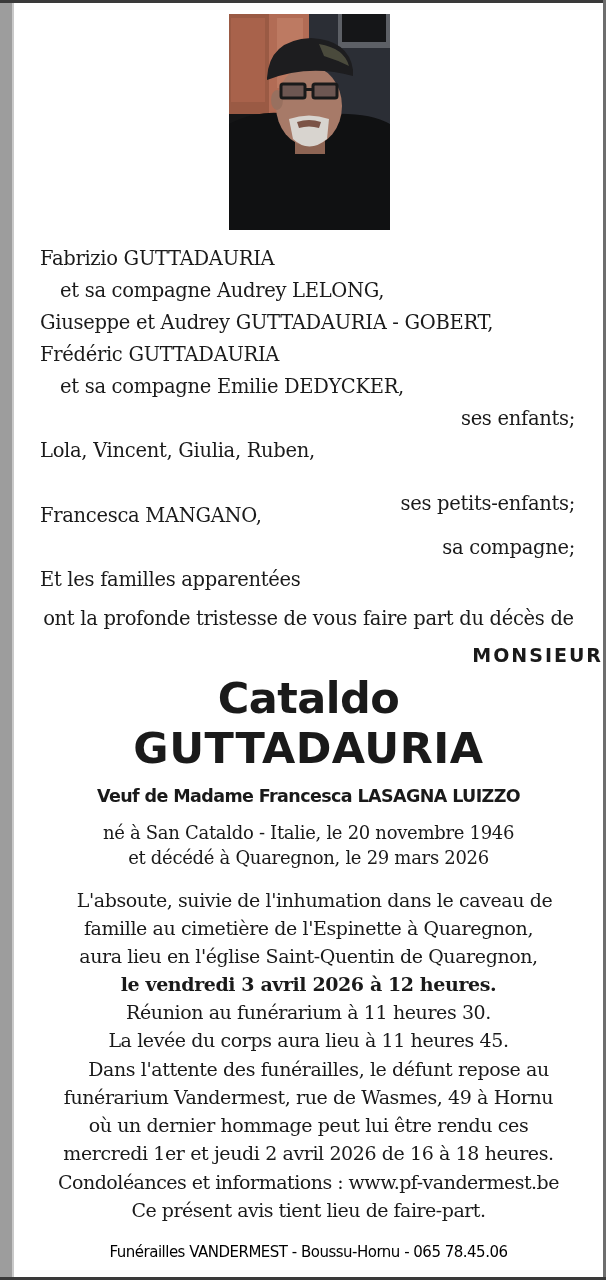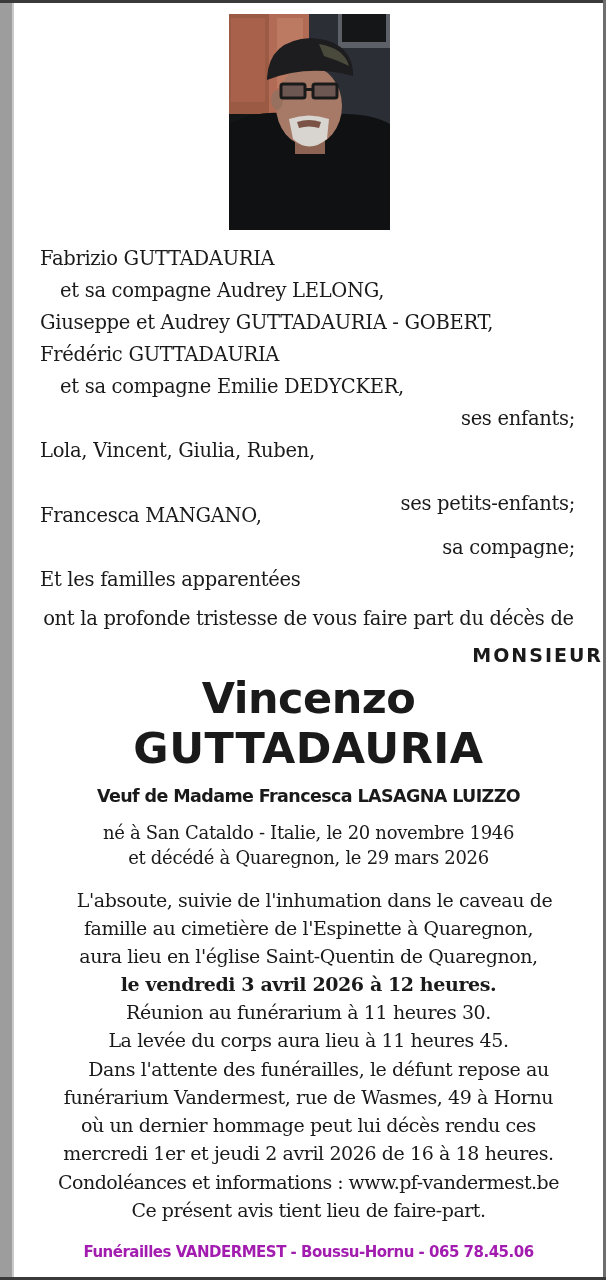--- a/index.html
+++ b/index.html
@@ -25,21 +25,21 @@
   .center { left: 14px; right: 3px; text-align: center; }
 
   .monsieur { font-family: "DejaVu Sans", "Liberation Sans", sans-serif; font-weight: bold; font-size: 19px; letter-spacing: 2px; text-align: right; }
   .firstname { font-family: "DejaVu Sans", "Liberation Sans", sans-serif; font-weight: bold; font-size: 43px; line-height: 50px; letter-spacing: -0.5px; }
   .lastname { font-family: "DejaVu Sans", "Liberation Sans", sans-serif; font-weight: bold; font-size: 43px; line-height: 50px; letter-spacing: 0.5px; }
   .widow { font-family: "DejaVu Sans", "Liberation Sans", sans-serif; font-weight: bold; font-size: 17.5px; letter-spacing: -0.6px; }
   .birth { font-size: 18px; letter-spacing: -0.3px; }
   .body-l { font-size: 19px; letter-spacing: -0.4px; }
   .bold { font-weight: bold; }
   .italic { font-size: 19px; letter-spacing: -0.5px; }
-  .footer { font-family: "DejaVu Sans", "Liberation Sans", sans-serif; font-size: 15px; color: #a21caf; letter-spacing: -0.5px; font-weight: bold; }
+  .footer { font-family: "DejaVu Sans", "Liberation Sans", sans-serif; font-size: 15px; color: #000000; letter-spacing: -0.5px; font-weight: normal; }
 </style>
 </head>
 <body>
 
 <div class="frame-left"></div>
 <div class="frame-left-line"></div>
 <div class="frame-top"></div>
 <div class="frame-right"></div>
 <div class="frame-bottom"></div>
 
@@ -82,33 +82,33 @@
 <div class="line indent" style="top:375px">et sa compagne Emilie DEDYCKER,</div>
 <div class="line right" style="top:407px">ses enfants;</div>
 <div class="line left" style="top:439px">Lola, Vincent, Giulia, Ruben,</div>
 <div class="line right" style="top:492px">ses petits-enfants;</div>
 <div class="line left" style="top:504px">Francesca MANGANO,</div>
 <div class="line right" style="top:536px">sa compagne;</div>
 <div class="line left" style="top:568px">Et les familles apparentées</div>
 <div class="line center" style="top:607px; font-size:19.5px">ont la profonde tristesse de vous faire part du décès de</div>
 
 <div class="line center monsieur" style="top:643px">MONSIEUR</div>
-<div class="line center firstname" style="top:673px">Vincenzo</div>
+<div class="line center firstname" style="top:673px">Cataldo</div>
 <div class="line center lastname" style="top:723px">GUTTADAURIA</div>
 <div class="line center widow" style="top:784px">Veuf de Madame Francesca LASAGNA LUIZZO</div>
 <div class="line center birth" style="top:821px">né à San Cataldo - Italie, le 20 novembre 1946</div>
 <div class="line center birth" style="top:846px">et décédé à Quaregnon, le 29 mars 2026</div>
 
 <div class="line center body-l" style="top:888px; padding-left:12px">L'absoute, suivie de l'inhumation dans le caveau de</div>
 <div class="line center body-l" style="top:916px">famille au cimetière de l'Espinette à Quaregnon,</div>
 <div class="line center body-l" style="top:944px">aura lieu en l'église Saint-Quentin de Quaregnon,</div>
 <div class="line center body-l bold" style="top:972px">le vendredi 3 avril 2026 à 12 heures.</div>
 <div class="line center body-l" style="top:1000px">Réunion au funérarium à 11 heures 30.</div>
 <div class="line center body-l" style="top:1028px">La levée du corps aura lieu à 11 heures 45.</div>
 <div class="line center body-l" style="top:1057px; padding-left:20px">Dans l'attente des funérailles, le défunt repose au</div>
 <div class="line center body-l" style="top:1085px">funérarium Vandermest, rue de Wasmes, 49 à Hornu</div>
-<div class="line center body-l" style="top:1113px">où un dernier hommage peut lui décès rendu ces</div>
+<div class="line center body-l" style="top:1113px">où un dernier hommage peut lui être rendu ces</div>
 <div class="line center body-l" style="top:1141px">mercredi 1er et jeudi 2 avril 2026 de 16 à 18 heures.</div>
 
 <div class="line center italic" style="top:1170px">Condoléances et informations : www.pf-vandermest.be</div>
 <div class="line center italic" style="top:1198px">Ce présent avis tient lieu de faire-part.</div>
 
 <div class="line center footer" style="top:1240px">Funérailles VANDERMEST - Boussu-Hornu - 065 78.45.06</div>
 
 </body></html>

